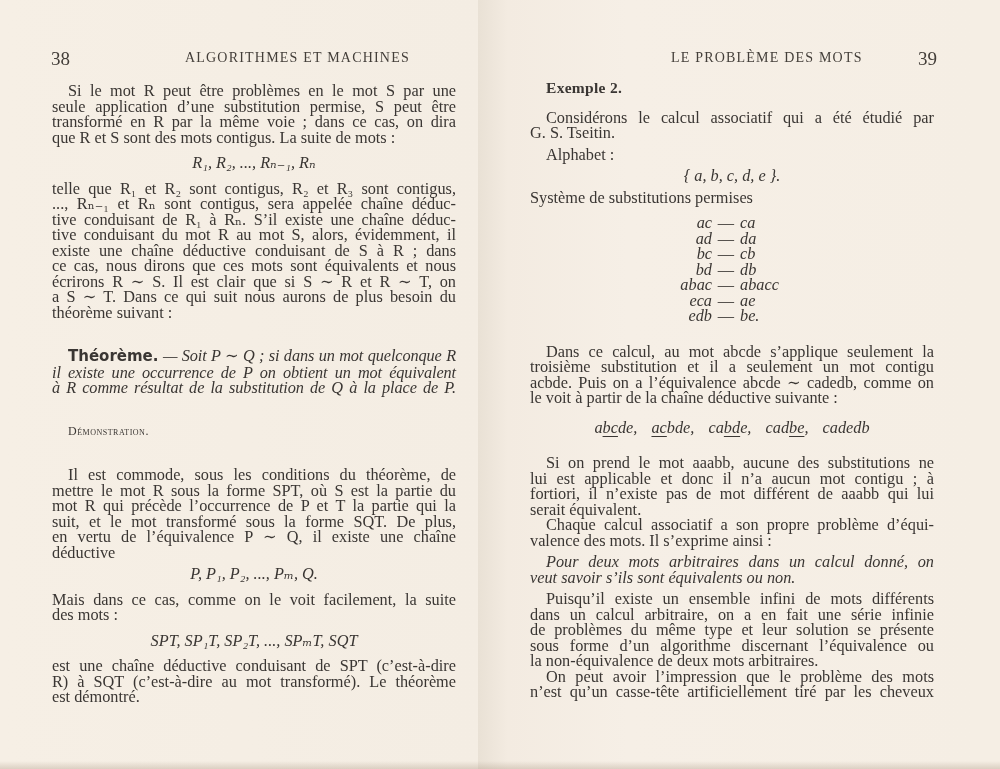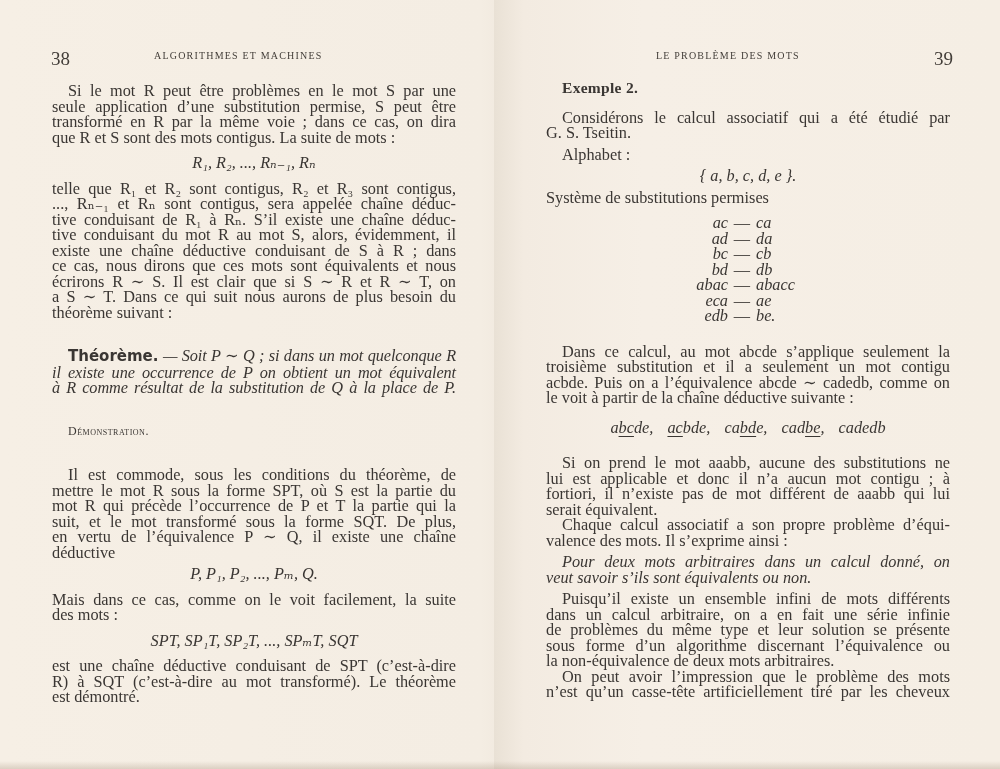--- a/index.html
+++ b/index.html
@@ -9,30 +9,30 @@
     font-family:"Liberation Serif", "DejaVu Serif", serif;
     color:#3a3633;
     position:relative;
   }
   .spread { position:absolute; inset:0; }
   .page {
     position:absolute; top:0; height:769px;
     background:#f6efe6;
   }
   .page.left { left:0; width:534px; background:linear-gradient(to right,#f6efe5 0%,#f4ede3 90%,#ece4d9 100%); }
-  .page.right { left:494px; width:497px; background:linear-gradient(to right,#e9e1d5 0%,#f3ebe1 6%,#f6efe6 30%,#f5eee4 100%); }
+  .page.right { left:478px; width:497px; background:linear-gradient(to right,#e9e1d5 0%,#f3ebe1 6%,#f6efe6 30%,#f5eee4 100%); }
   .spine {
     position:absolute; left:501px; top:0; width:3px; height:769px;
     background:linear-gradient(to right,#bdb3a7,#8f877e,#c9bfb3);
   }
   .bottom-shadow { position:absolute; left:0; bottom:0; width:1000px; height:8px; background:linear-gradient(to bottom, rgba(0,0,0,0), rgba(170,150,130,0.35)); }
 
   .header {
-    position:absolute; top:50px; font-size:10px; letter-spacing:1.2px;
-    text-transform:uppercase; color:#433e39;
+    position:absolute; top:50px; font-size:14px; letter-spacing:1.2px;
+    text-transform:uppercase; color:#433e39;margin-left:31px;
   }
   .pagenum { position:absolute; top:48px; font-size:19px; color:#433e39; }
   .left .pagenum { left:51px; }
   .left .header { left:154px; }
   .right .header { left:162px; }
   .right .pagenum { left:440px; }
 
   .body {
     position:absolute; font-size:16.3px; line-height:15.5px;
     text-align:justify;

